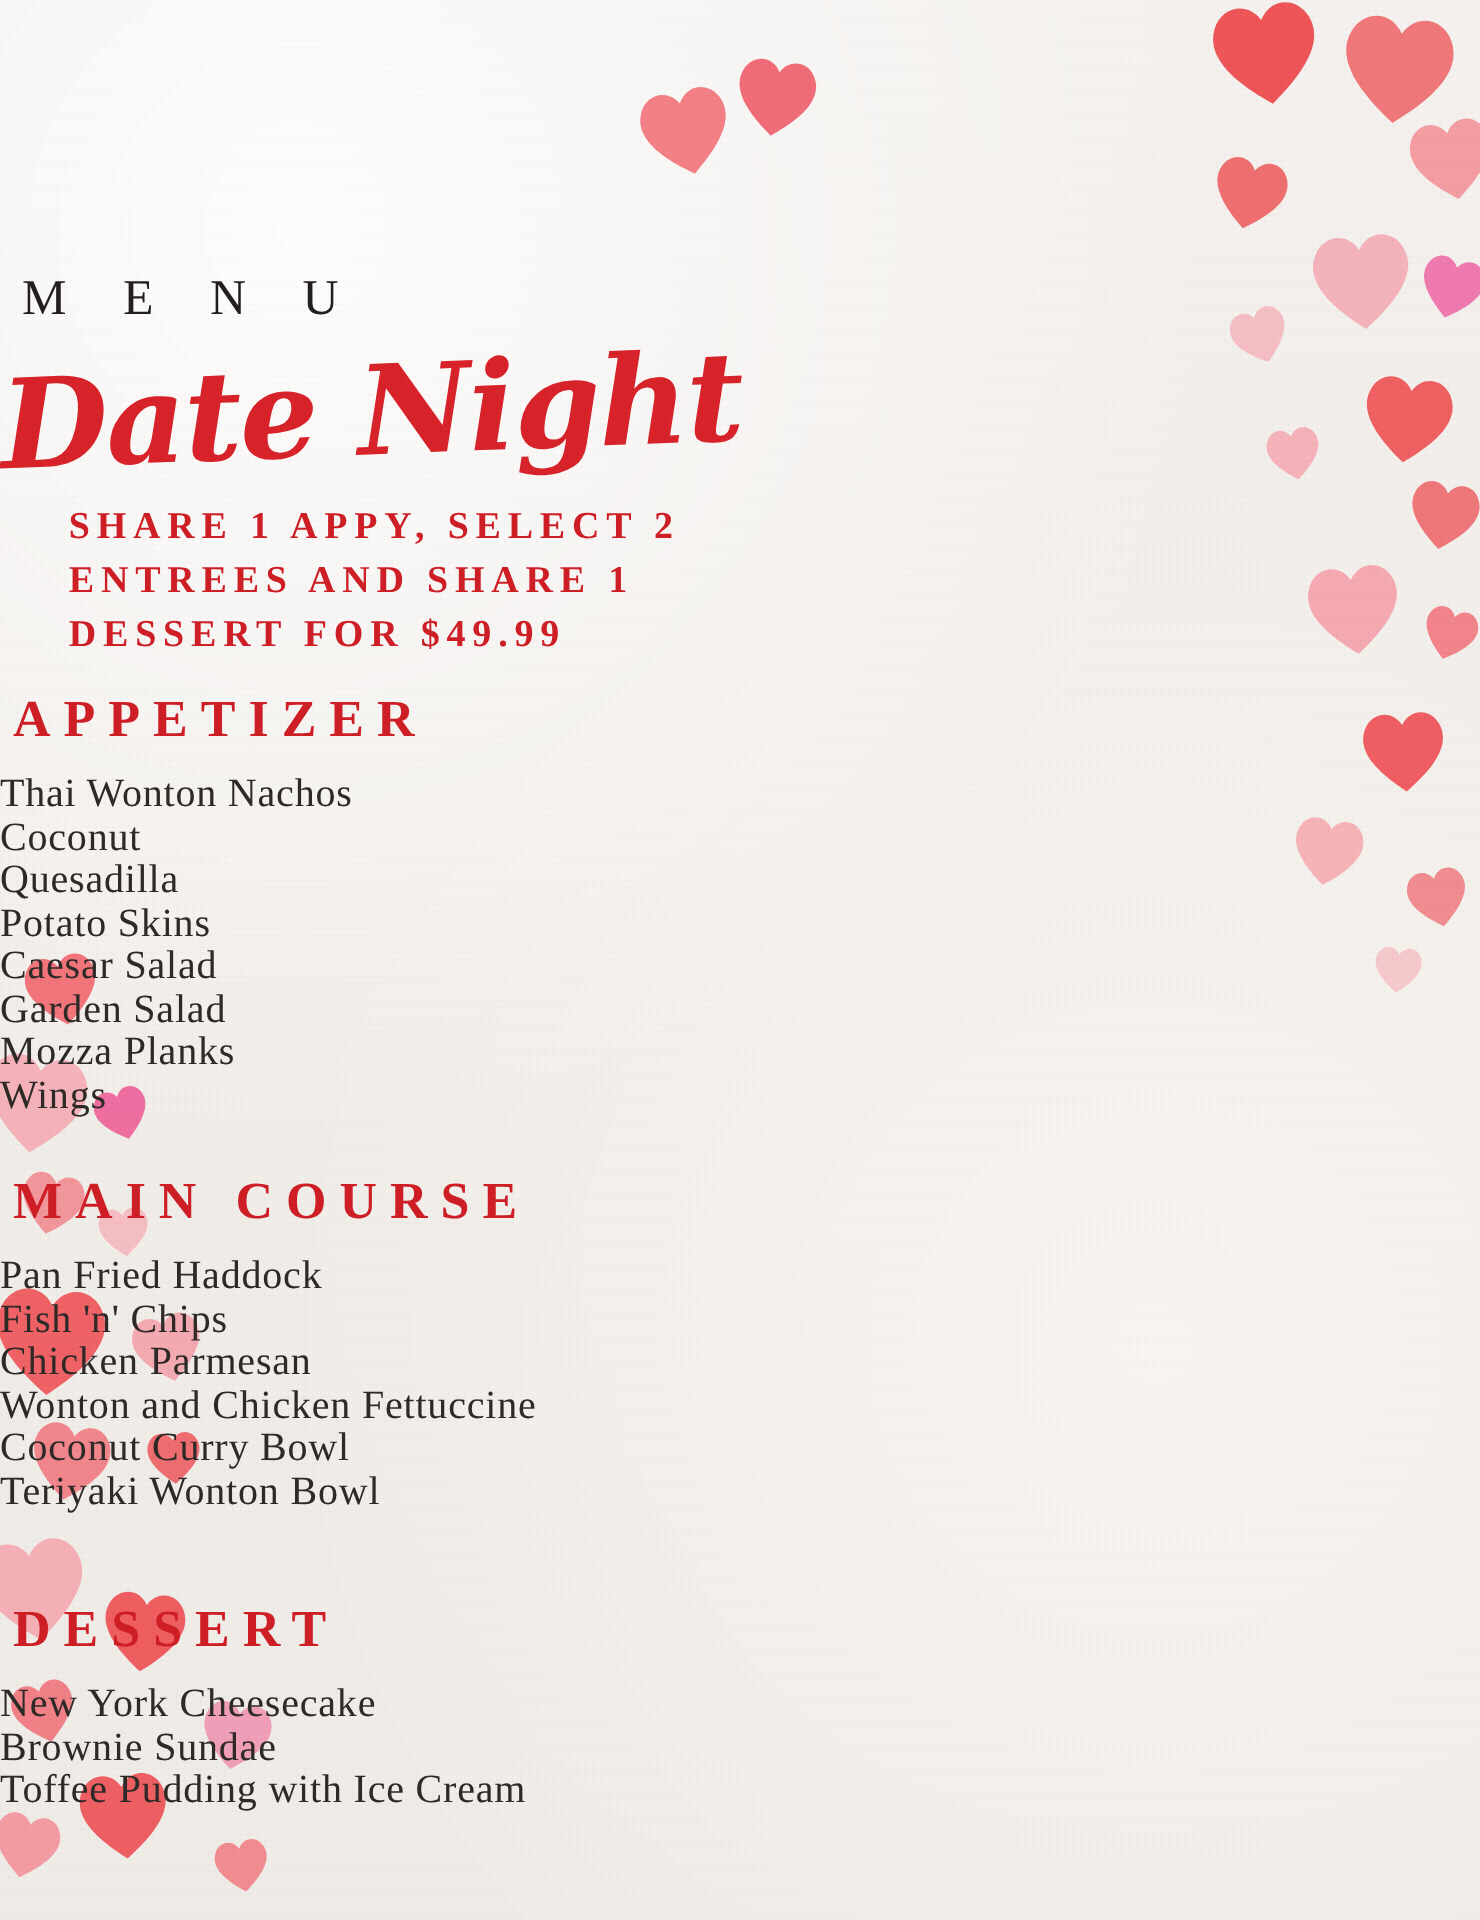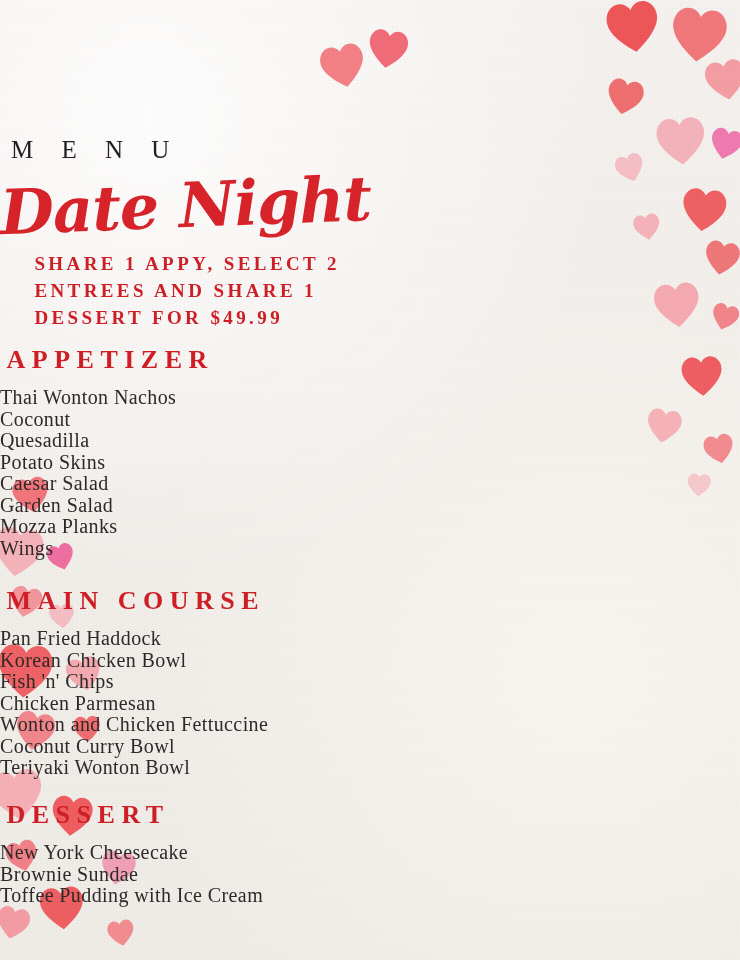--- a/index.html
+++ b/index.html
@@ -329,21 +329,20 @@
         <li>Garden Salad</li>
         <li>Mozza Planks</li>
         <li>Wings</li>
       </ul>
     </div>
 
     <div class="section" id="sec-main">
       <div class="section-title">MAIN COURSE</div>
       <ul class="section-items">
         <li>Pan Fried Haddock</li>
-        <li>Korean Chicken Bowl</li>
         <li>Fish 'n' Chips</li>
         <li>Chicken Parmesan</li>
         <li>Wonton and Chicken Fettuccine</li>
         <li>Coconut Curry Bowl</li>
         <li>Teriyaki Wonton Bowl</li>
       </ul>
     </div>
 
     <div class="section" id="sec-dessert">
       <div class="section-title">DESSERT</div>

